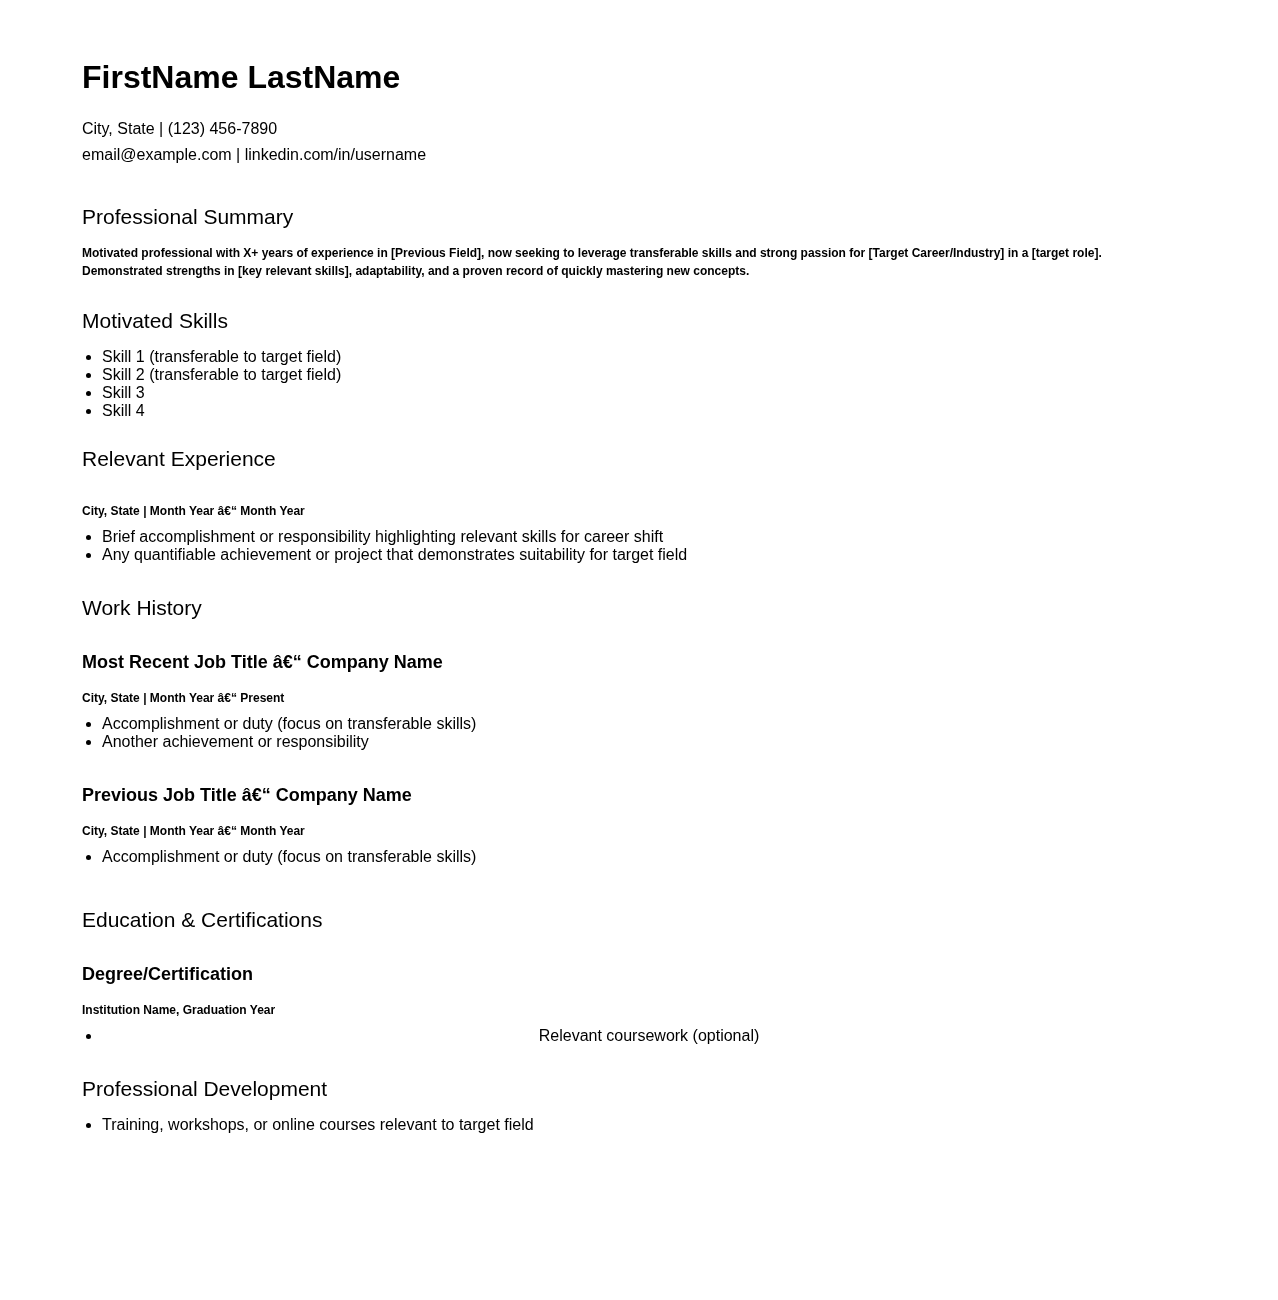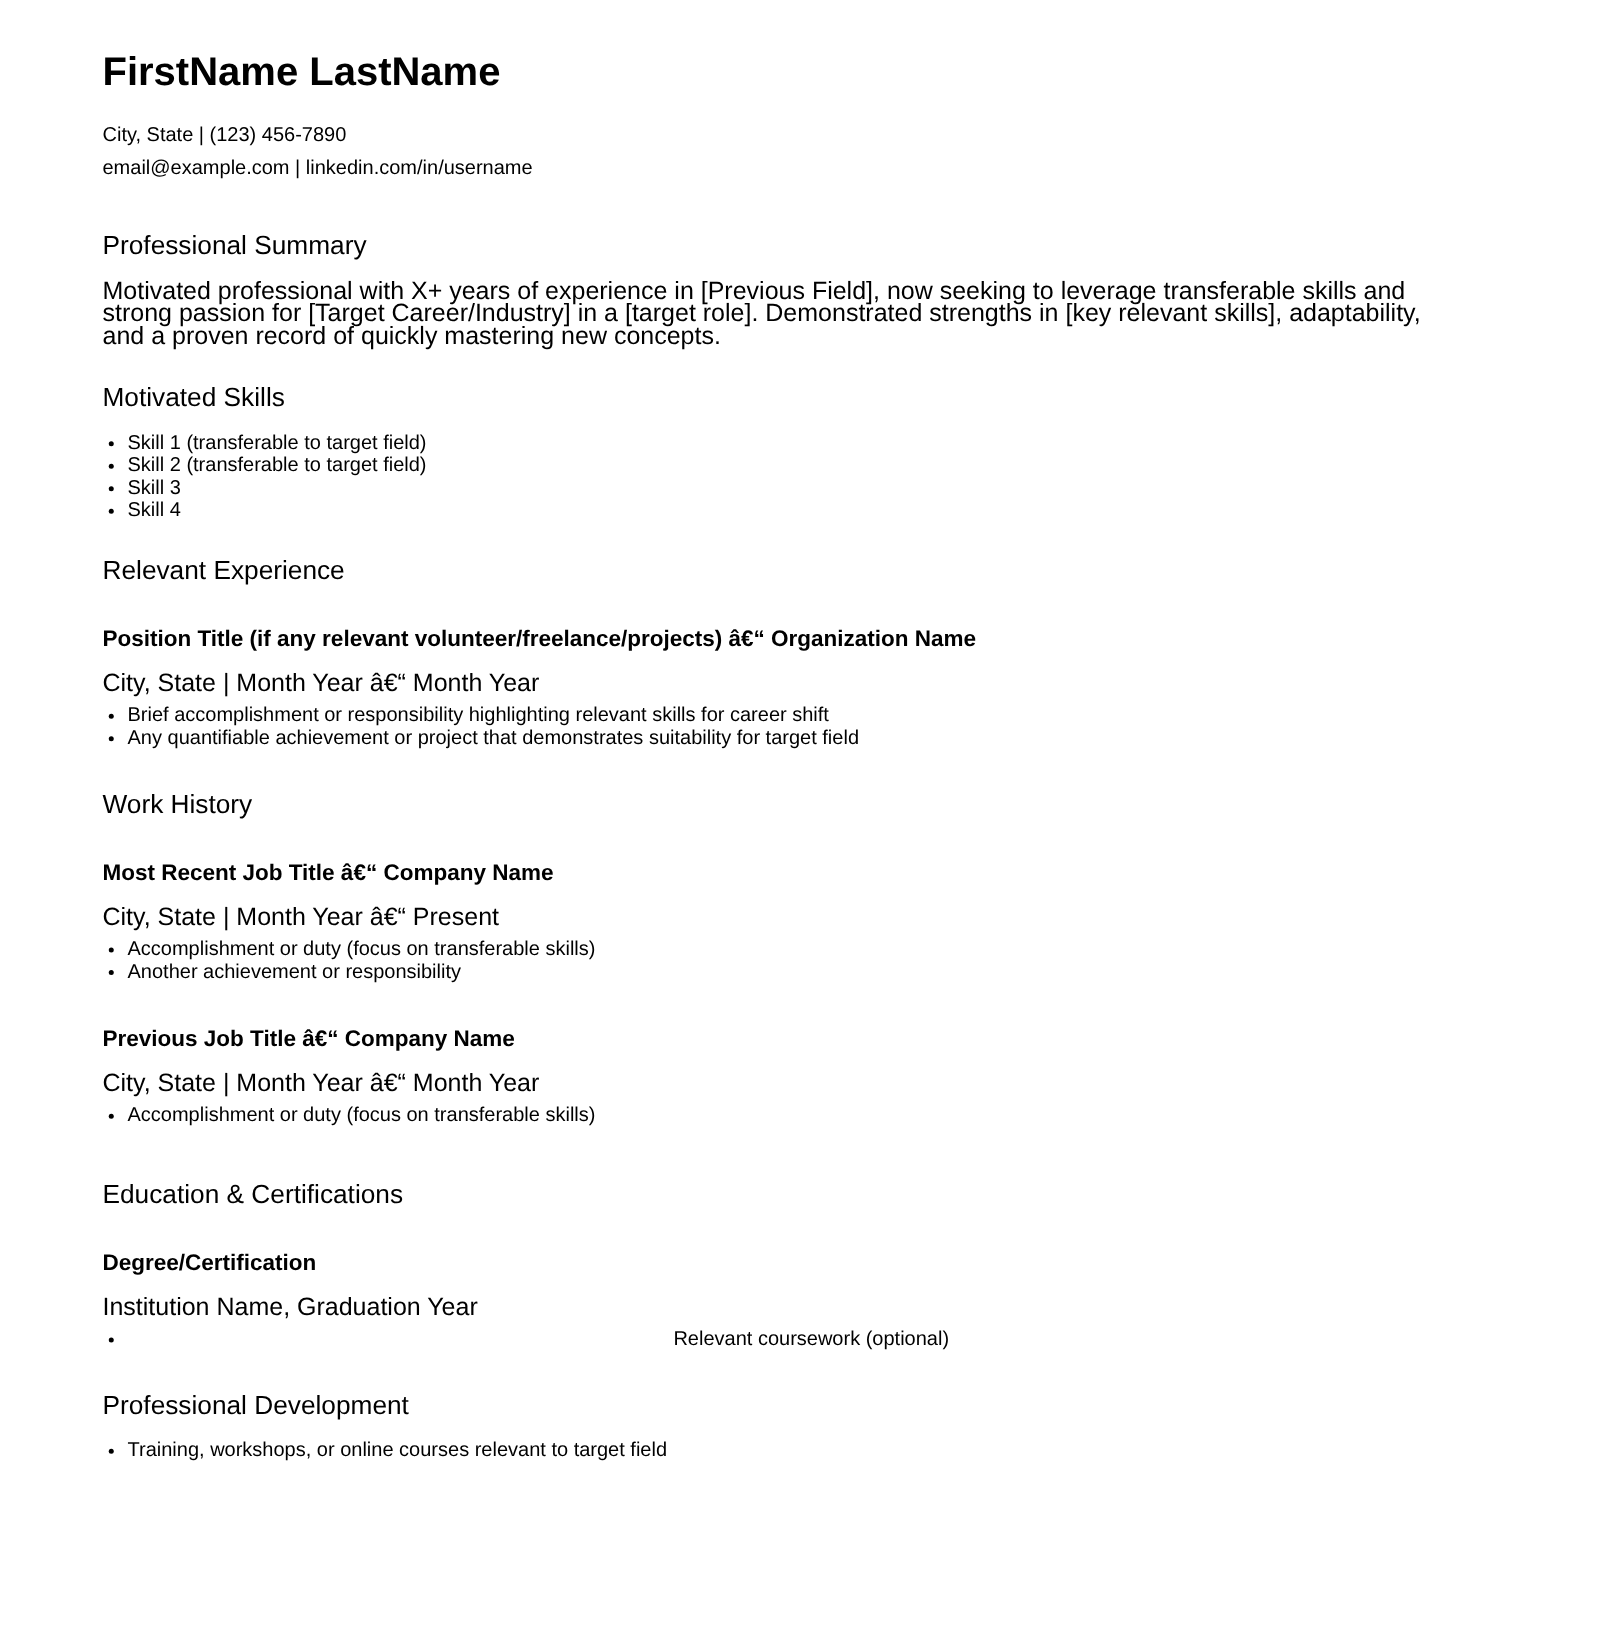--- a/index.html
+++ b/index.html
@@ -2,21 +2,21 @@
 <html><head>
 <meta charset="utf-8">
 <style>
   html, body { margin: 0; padding: 0; background: #ffffff; }
   body {
     font-family: "Liberation Sans", sans-serif;
     color: #000000;
     width: 1278px;
     min-height: 1300px;
   }
-  .page { padding: 20px 82px 0 82px; }
+  .page { padding: 40px 82px 0 82px; }
   h1 {
     font-size: 32px;
     font-weight: bold;
     margin: 19px 0 20px 0;
     line-height: 37px;
   }
   .contact {
     font-size: 16px;
     margin: 0;
     line-height: 26px;
@@ -27,23 +27,24 @@
     margin: 0;
     line-height: 26px;
   }
   h3 {
     font-size: 18px;
     font-weight: bold;
     margin: 0;
     line-height: 22px;
   }
   p.body {
-    font-size: 20px;
+    font-size: 12px;
     margin: 0;
     line-height: 18px;
+    font-weight: bold;
   }
   ul {
     margin: 0;
     padding-left: 20px;
     font-size: 16px;
     line-height: 18px;
   }
   li { margin: 0; }
 </style>
 </head>
@@ -66,21 +67,20 @@
       <li>Skill 1 (transferable to target field)</li>
       <li>Skill 2 (transferable to target field)</li>
       <li>Skill 3</li>
       <li>Skill 4</li>
     </ul>
   </section>
 
   <section style="margin-top:26px;">
     <h2>Relevant Experience</h2>
     <div style="margin-top:30px;">
-      <h3>Position Title (if any relevant volunteer/freelance/projects) â€“ Organization Name</h3>
       <p class="body" style="margin-top:16px;">City, State | Month Year â€“ Month Year</p>
       <ul style="margin-top:8px;">
         <li>Brief accomplishment or responsibility highlighting relevant skills for career shift</li>
         <li>Any quantifiable achievement or project that demonstrates suitability for target field</li>
       </ul>
     </div>
   </section>
 
   <section style="margin-top:31px;">
     <h2>Work History</h2>

